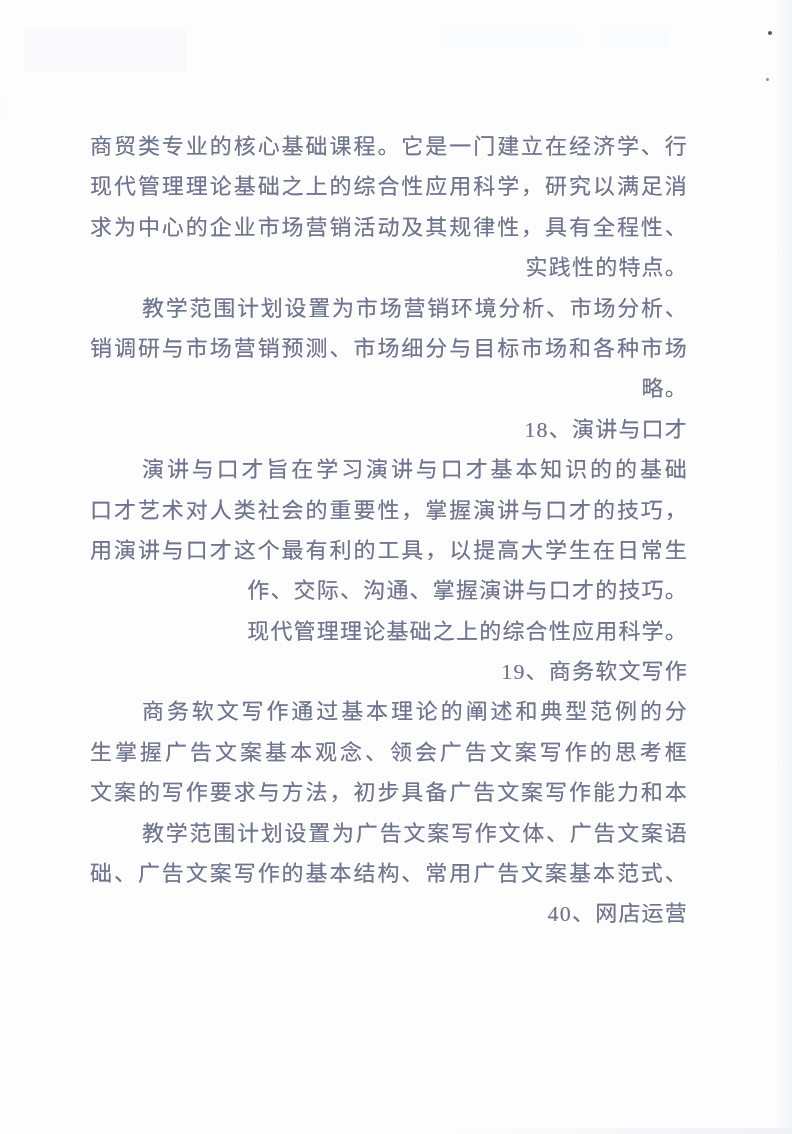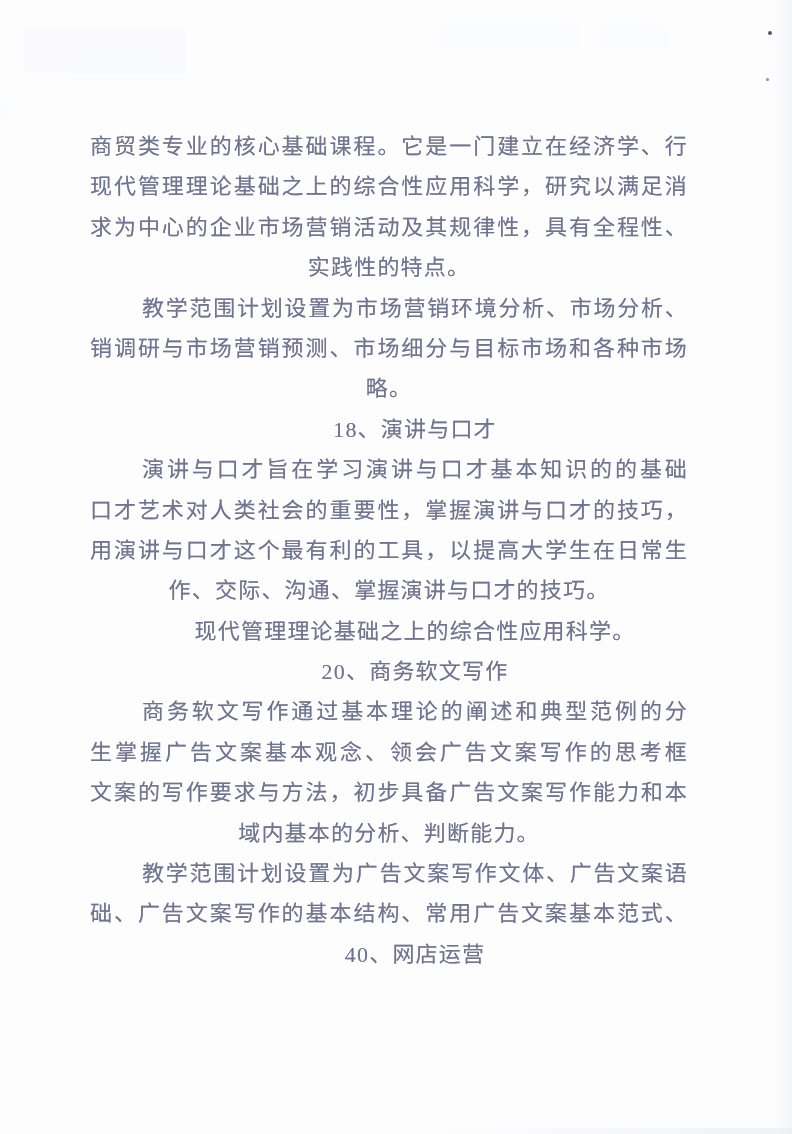--- a/index.html
+++ b/index.html
@@ -60,21 +60,21 @@
     text-shadow: 0 0 0.6px rgba(111, 116, 144, 0.55);
   }
   .para { margin: 0; padding: 0; }
   .ln { height: 40.4px; overflow: hidden; }
   .j {
     text-align: justify;
     text-align-last: justify;
     -moz-text-align-last: justify;
     text-justify: inter-character;
   }
-  .l { text-align: center; }
+  .l { text-align: right; }
   .ind { text-indent: 52px; }
 </style>
 </head>
 <body>
 
 <div class="page">
 
   <div class="smudge smudge-tl"></div>
   <div class="smudge smudge-tl2"></div>
   <div class="smudge smudge-tm"></div>
@@ -109,28 +109,27 @@
       <div class="ln j">口才艺术对人类社会的重要性，掌握演讲与口才的技巧，熟练使</div>
       <div class="ln j">用演讲与口才这个最有利的工具，以提高大学生在日常生活、工</div>
       <div class="ln l">作、交际、沟通、掌握演讲与口才的技巧。</div>
     </div>
 
     <div class="para">
       <div class="ln l ind">现代管理理论基础之上的综合性应用科学。</div>
     </div>
 
     <div class="para">
-      <div class="ln l ind">20、商务软文写作</div>
+      <div class="ln l ind">19、商务软文写作</div>
     </div>
 
     <div class="para">
       <div class="ln j ind">商务软文写作通过基本理论的阐述和典型范例的分析，使学</div>
       <div class="ln j">生掌握广告文案基本观念、领会广告文案写作的思考框架，掌握</div>
       <div class="ln j">文案的写作要求与方法，初步具备广告文案写作能力和本专业领</div>
-      <div class="ln l">域内基本的分析、判断能力。</div>
     </div>
 
     <div class="para">
       <div class="ln j ind">教学范围计划设置为广告文案写作文体、广告文案语言基</div>
       <div class="ln j">础、广告文案写作的基本结构、常用广告文案基本范式、常用媒</div>
     </div>
 
     <div class="para">
       <div class="ln l ind">40、网店运营</div>
     </div>

